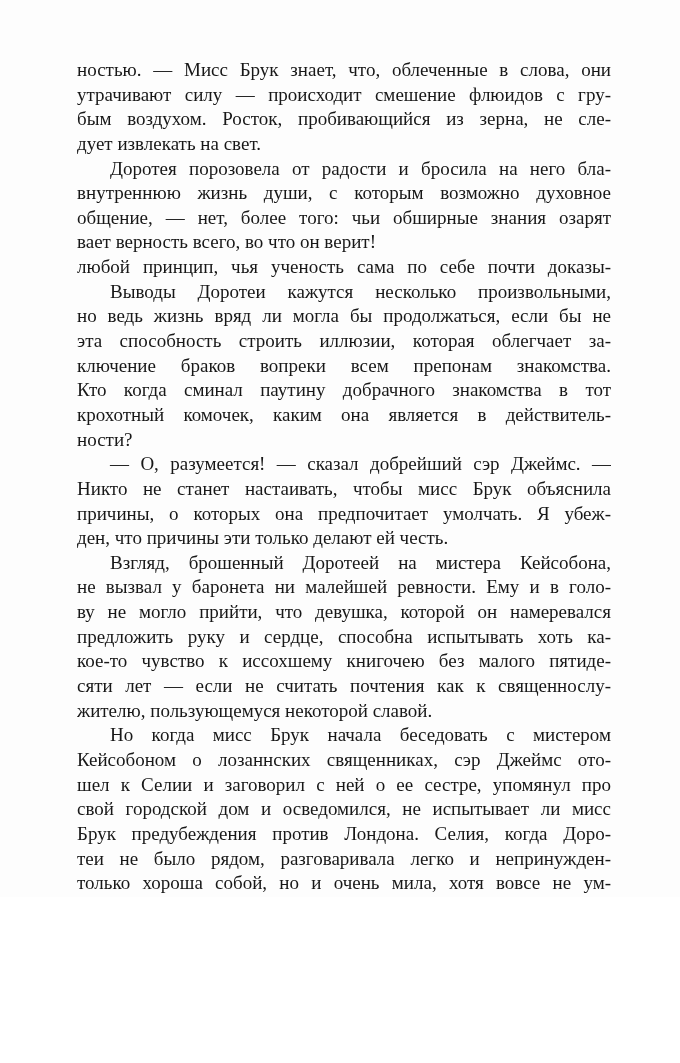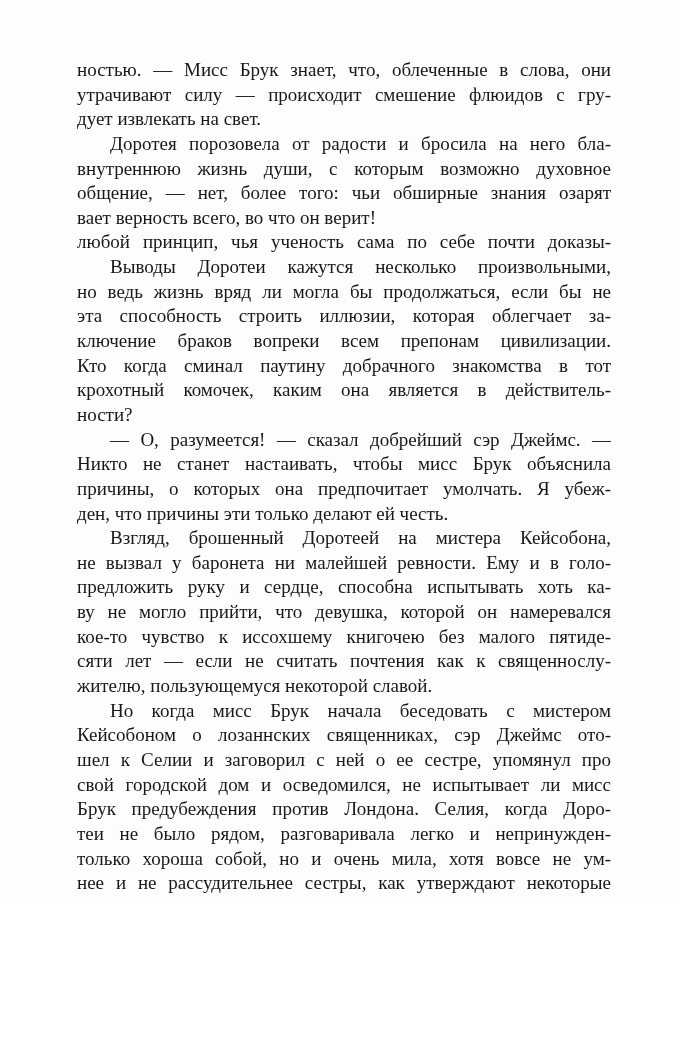--- a/index.html
+++ b/index.html
@@ -48,41 +48,42 @@
     color: #1c1c1c;
   }
 </style>
 </head>
 <body>
 
 <div class="page">
   <div class="text-block">
       <div class="line">ностью. — Мисс Брук знает, что, облеченные в слова, они</div>
       <div class="line">утрачивают силу — происходит смешение флюидов с гру-</div>
+      <div class="line">бым воздухом. Росток, пробивающийся из зерна, не сле-</div>
       <div class="line para-end">дует извлекать на свет.</div>
       <div class="line indent">Доротея порозовела от радости и бросила на него бла-</div>
       <div class="line">внутреннюю жизнь души, с которым возможно духовное</div>
       <div class="line">общение, — нет, более того: чьи обширные знания озарят</div>
       <div class="line para-end">вает верность всего, во что он верит!</div>
       <div class="line">любой принцип, чья ученость сама по себе почти доказы-</div>
       <div class="line indent">Выводы Доротеи кажутся несколько произвольными,</div>
       <div class="line">но ведь жизнь вряд ли могла бы продолжаться, если бы не</div>
       <div class="line">эта способность строить иллюзии, которая облегчает за-</div>
-      <div class="line">ключение браков вопреки всем препонам цивилизации.</div>
+      <div class="line">ключение браков вопреки всем препонам знакомства.</div>
       <div class="line">Кто когда сминал паутину добрачного знакомства в тот</div>
       <div class="line">крохотный комочек, каким она является в действитель-</div>
       <div class="line para-end">ности?</div>
       <div class="line indent">— О, разумеется! — сказал добрейший сэр Джеймс. —</div>
       <div class="line">Никто не станет настаивать, чтобы мисс Брук объяснила</div>
       <div class="line">причины, о которых она предпочитает умолчать. Я убеж-</div>
       <div class="line para-end">ден, что причины эти только делают ей честь.</div>
       <div class="line indent">Взгляд, брошенный Доротеей на мистера Кейсобона,</div>
       <div class="line">не вызвал у баронета ни малейшей ревности. Ему и в голо-</div>
+      <div class="line">ву не могло прийти, что девушка, которой он намеревался</div>
       <div class="line">предложить руку и сердце, способна испытывать хоть ка-</div>
-      <div class="line">ву не могло прийти, что девушка, которой он намеревался</div>
       <div class="line">кое-то чувство к иссохшему книгочею без малого пятиде-</div>
       <div class="line">сяти лет — если не считать почтения как к священнослу-</div>
       <div class="line para-end">жителю, пользующемуся некоторой славой.</div>
       <div class="line indent">Но когда мисс Брук начала беседовать с мистером</div>
       <div class="line">Кейсобоном о лозаннских священниках, сэр Джеймс ото-</div>
       <div class="line">шел к Селии и заговорил с ней о ее сестре, упомянул про</div>
       <div class="line">свой городской дом и осведомился, не испытывает ли мисс</div>
       <div class="line">Брук предубеждения против Лондона. Селия, когда Доро-</div>
       <div class="line">теи не было рядом, разговаривала легко и непринужден-</div>
       <div class="line">только хороша собой, но и очень мила, хотя вовсе не ум-</div>

